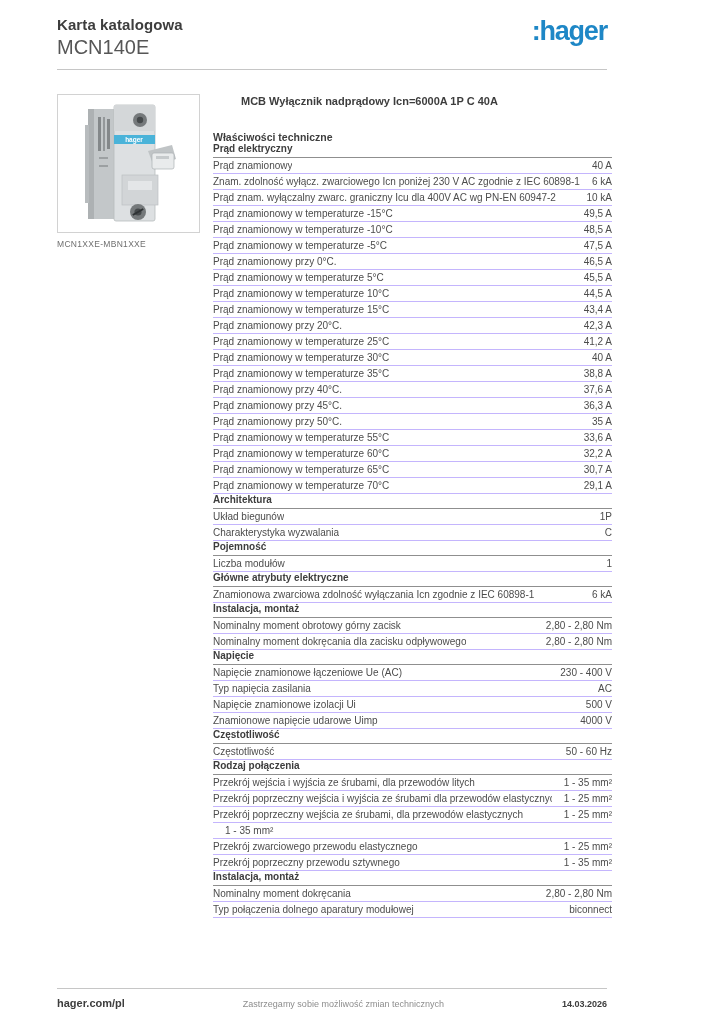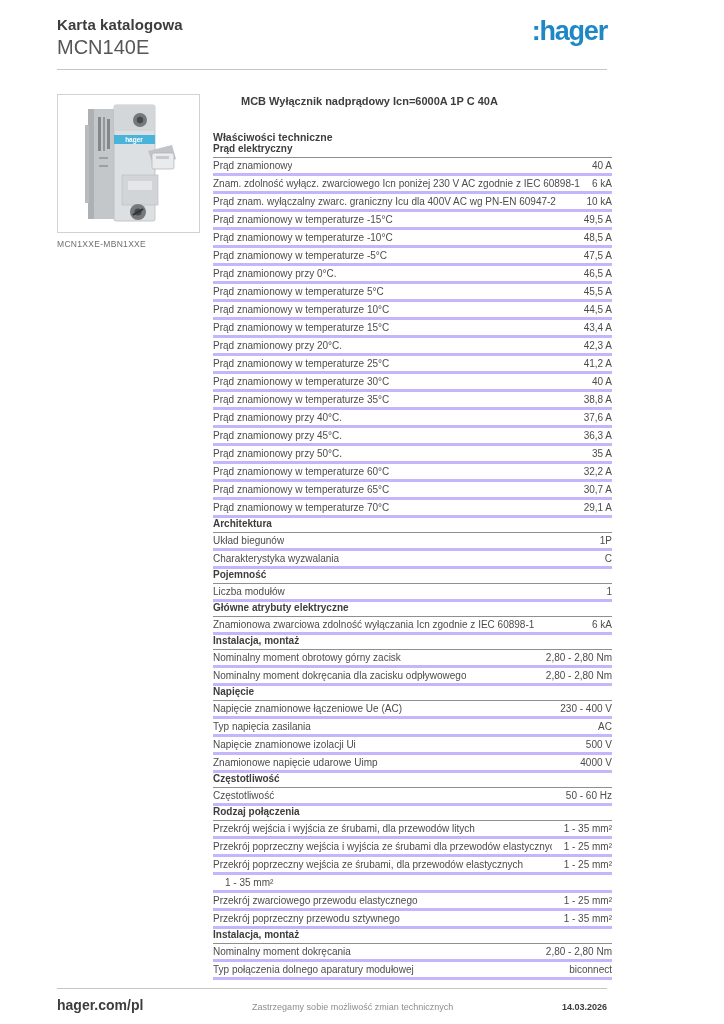--- a/index.html
+++ b/index.html
@@ -25,29 +25,29 @@
   .main-col { flex:1; min-width:0; }
   .main-title { font-size:11px; font-weight:bold; color:#3d3d3d; margin-top:1px;padding-left:28px; }
   .subtitle { font-size:10.5px; font-weight:bold; color:#3d3d3d; margin-top:24px; }
   .section { }
   .section-title {
     font-size:10px; font-weight:bold; color:#3d3d3d;
     padding-bottom:3px; border-bottom:1px solid #8f8f8f;
   }
   .spec-row {
     display:flex; justify-content:space-between; align-items:flex-start;
-    border-bottom:3px solid #c4b5fd; padding:2px 0 1.5px 0;
+    border-bottom:1px solid #c4b5fd; padding:2px 0 1.5px 0;
     font-size:10px; line-height:1.15; color:#4c4c4c;
   }
   .row-label { white-space:nowrap; overflow:hidden; }
   .row-value { white-space:nowrap; margin-left:12px; color:#4c4c4c; }
   
   .footer { position:absolute; left:57px; right:57px; top:988px; border-top:1px solid #c6c6c6; }
   .footer-inner { display:flex; justify-content:space-between; align-items:baseline; padding-top:8px; }
-  .footer-site { font-size:14px; font-weight:bold; color:#3d3d3d; }
+  .footer-site { font-size:11px; font-weight:bold; color:#3d3d3d; }
   .footer-disclaimer { font-size:9px; color:#8d8d8d; }
   .footer-date { font-size:9px; font-weight:bold; color:#3d3d3d; }
 </style>
 </head>
 <body>
 
 <div class="page">
 
   <div class="header">
     <div class="doc-type">Karta katalogowa</div>
@@ -165,20 +165,24 @@
             </div>
             <div class="spec-row">
               <span class="row-label">Prąd znamionowy przy 45°C.</span>
               <span class="row-value">36,3 A</span>
             </div>
             <div class="spec-row">
               <span class="row-label">Prąd znamionowy przy 50°C.</span>
               <span class="row-value">35 A</span>
             </div>
             <div class="spec-row">
+              <span class="row-label">Prąd znamionowy w temperaturze 55°C</span>
+              <span class="row-value">33,6 A</span>
+            </div>
+            <div class="spec-row">
               <span class="row-label">Prąd znamionowy w temperaturze 60°C</span>
               <span class="row-value">32,2 A</span>
             </div>
             <div class="spec-row">
               <span class="row-label">Prąd znamionowy w temperaturze 65°C</span>
               <span class="row-value">30,7 A</span>
             </div>
             <div class="spec-row">
               <span class="row-label">Prąd znamionowy w temperaturze 70°C</span>
               <span class="row-value">29,1 A</span>

